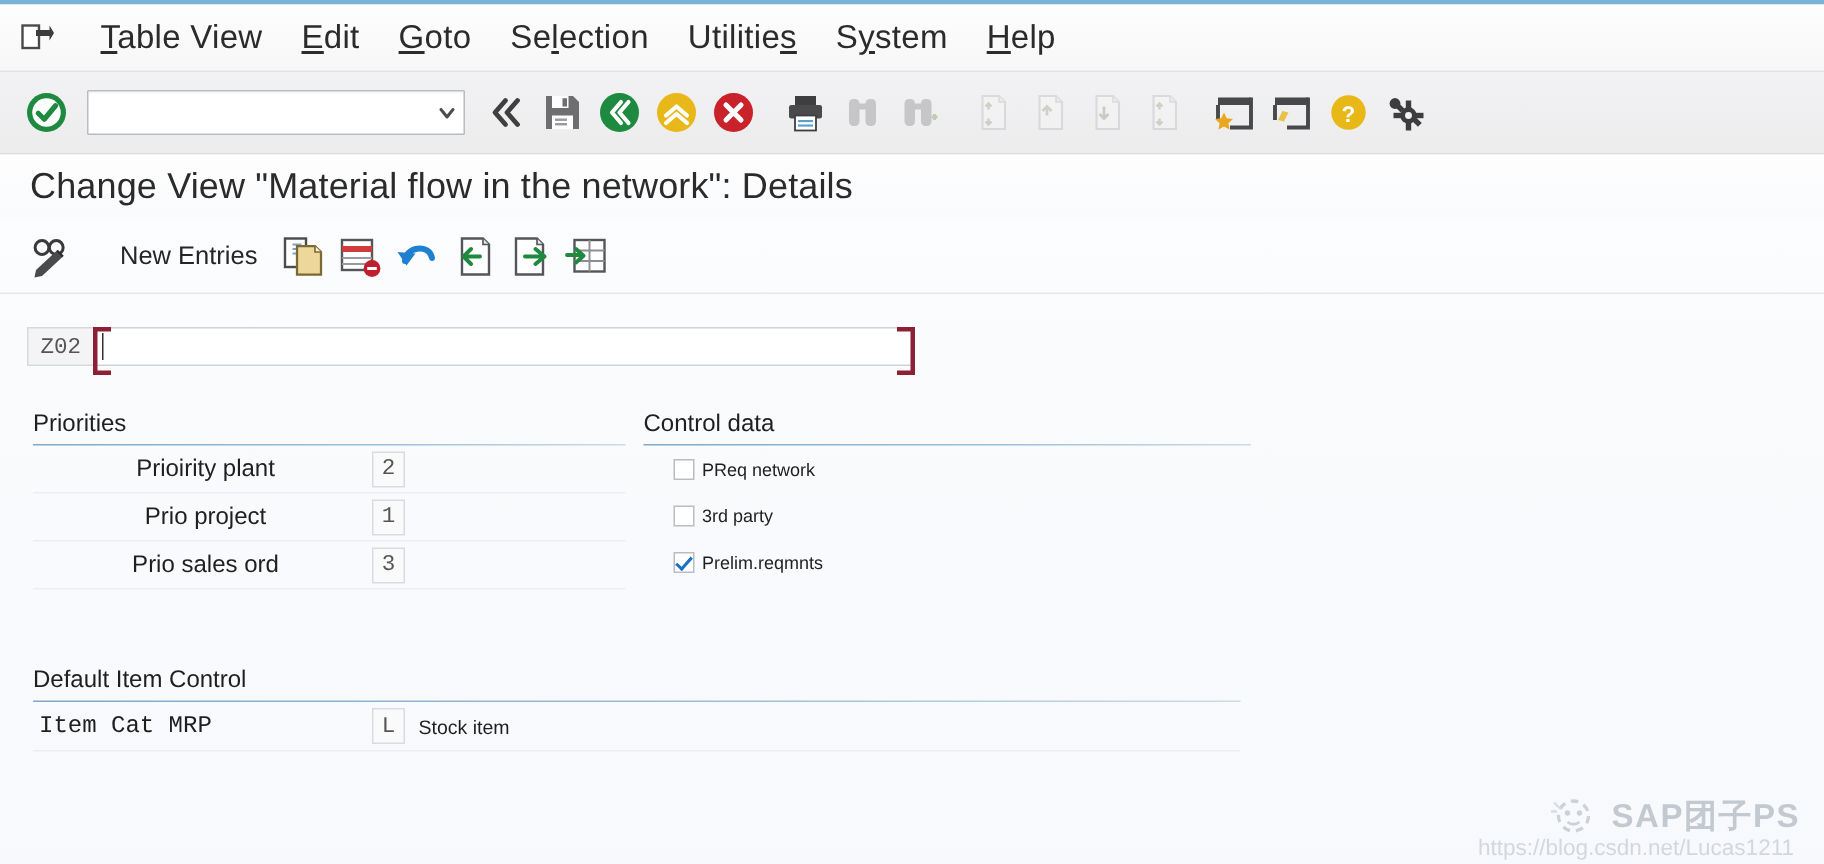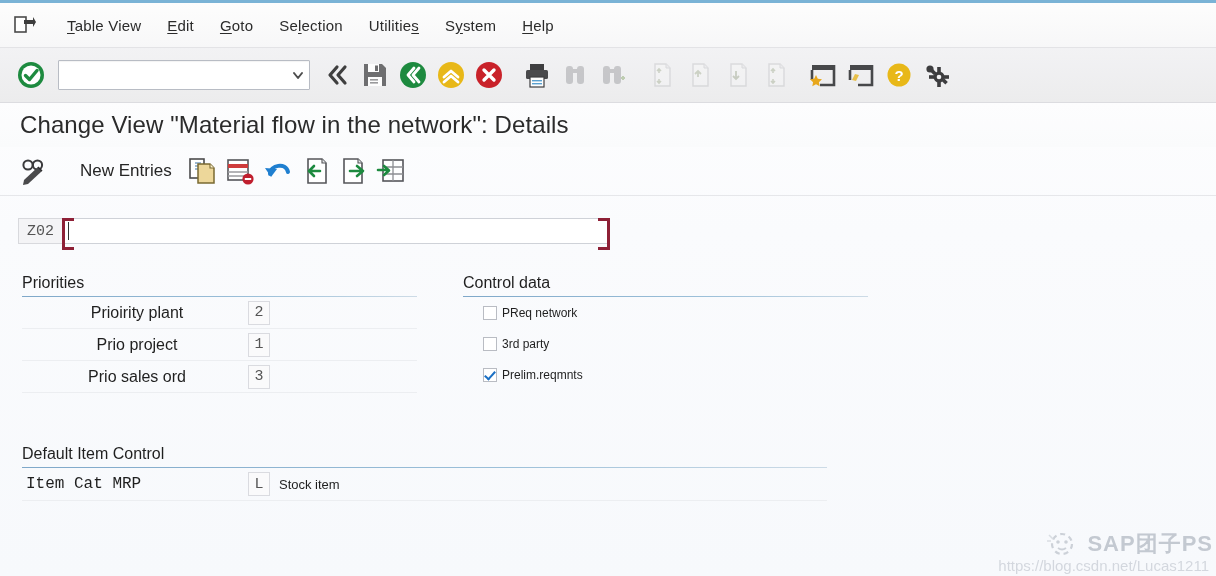--- a/index.html
+++ b/index.html
@@ -18,21 +18,21 @@
 
   
   .menubar{
     height:45px;display:flex;align-items:center;
     background:linear-gradient(180deg,#fdfdfd 0%,#f7f7f8 100%);
     border-bottom:1px solid #e3e3e6;
     padding-left:10px;box-sizing:border-box;
   }
   .sys-icon{width:30px;height:28px;display:flex;align-items:center;justify-content:center;margin-right:14px;}
   .menu-item{
-    font-size:15px;color:#2b2b2b;padding:2px 13px;cursor:default;white-space:nowrap;
+    font-size:22px;color:#2b2b2b;padding:2px 13px;cursor:default;white-space:nowrap;
     letter-spacing:.2px;
   }
   .menu-item u{text-decoration:underline;text-underline-offset:2px;}
 
   
   .toolbar{
     height:55px;display:flex;align-items:center;
     background:linear-gradient(180deg,#f2f2f4 0%,#ececed 100%);
     border-bottom:1px solid #dcdce0;
     padding-left:14px;box-sizing:border-box;
@@ -81,21 +81,21 @@
     box-sizing:border-box;font-size:15px;padding-left:6px;outline:none;
     font-family:"Liberation Sans", sans-serif;
   }
   
   .fb{position:absolute;width:9px;height:26px;top:0;pointer-events:none;}
   .fb.left{left:0;border-left:3px solid #8e2036;border-top:3px solid #8e2036;border-bottom:3px solid #8e2036;}
   .fb.right{right:0;border-right:3px solid #8e2036;border-top:3px solid #8e2036;border-bottom:3px solid #8e2036;}
   .caret{position:absolute;left:6px;top:4px;width:1px;height:18px;background:#333;}
 
   
-  .groups{display:flex;padding:26px 0 0 0;gap:34px;}
+  .groups{display:flex;padding:26px 0 0 0;}
   .group{}
   .group-1{margin-left:22px;width:395px;}
   .group-2{margin-left:12px;width:405px;}
   .group-title{
     font-size:16px;color:#1f1f1f;padding-bottom:4px;
   }
   .group-rule{
     height:1px;width:100%;
     background:linear-gradient(90deg,#7fa8c9 0%,#9cc0d9 60%,#cddbe6 100%);
   }
@@ -123,21 +123,21 @@
   .dic-label{font-size:16px;width:222px;padding-left:4px;color:#1f1f1f;font-family:Liberation Mono, monospace;}
   .dic-code{
     width:22px;height:24px;background:#fafafb;border:1px solid #dadbe0;
     font-size:15px;color:#555;display:flex;align-items:center;justify-content:center;
     font-family:"Liberation Mono", monospace;box-sizing:border-box;
   }
   .dic-desc{font-size:13px;color:#1f1f1f;margin-left:9px;}
 
   
   .watermark{
-    position:absolute;right:3px;bottom:2px;text-align:center;opacity:.55;user-select:none;
+    position:absolute;right:16px;bottom:2px;text-align:center;opacity:.55;user-select:none;
   }
   .wm-row{display:flex;align-items:center;justify-content:flex-end;}
   .wm-text{font-size:22px;color:#9aa2ae;letter-spacing:1px;margin-left:8px;font-weight:bold;}
   .wm-url{font-size:15px;color:#b6bcc6;margin-top:-2px;text-align:right;padding-right:4px;}
 </style>
 </head>
 <body>
 
 <div class="app">
 

